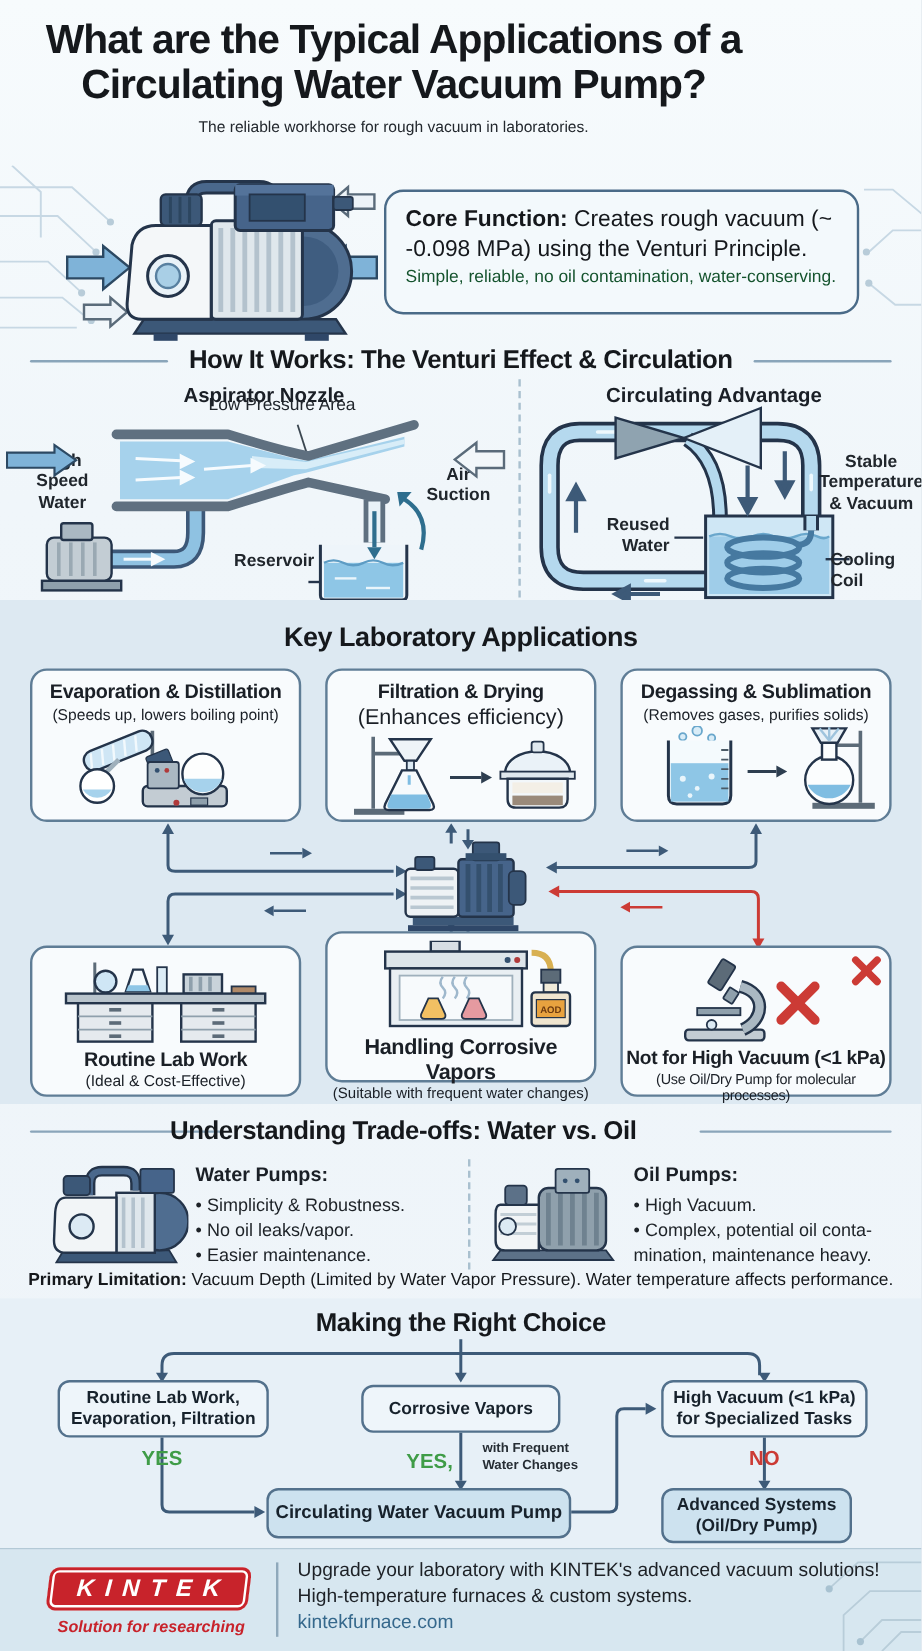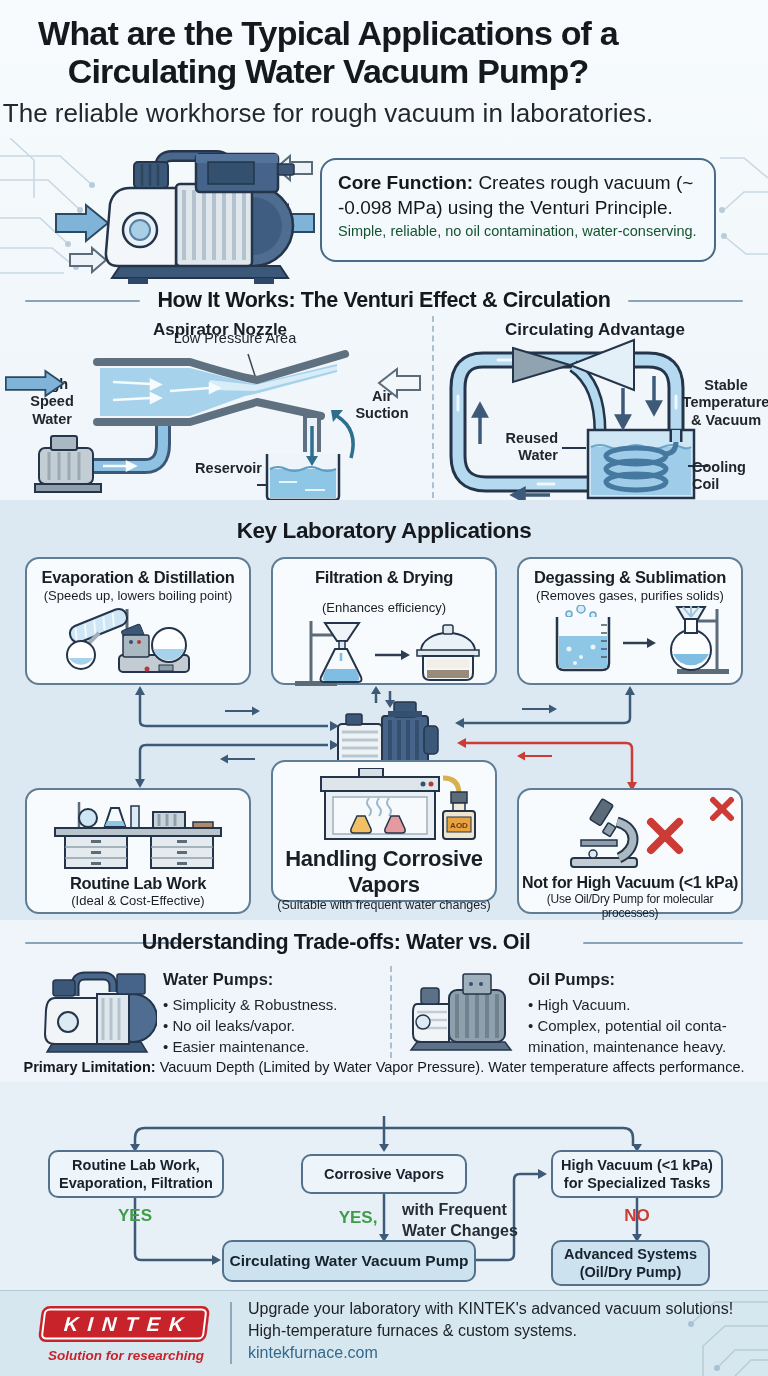--- a/index.html
+++ b/index.html
@@ -19,21 +19,21 @@
   .lbl{font-size:14.5px;font-weight:bold;color:#20262c;line-height:1.2}
   svg{display:block}
 </style>
 </head>
 <body>
 
 <div id="page">
 
   <h1 class="abs c pre" style="left:0;top:14px;width:656px;margin:0;font-size:34px;line-height:1.13;letter-spacing:-0.8px;color:#15181c;font-weight:bold">What are the Typical Applications of a
 Circulating Water Vacuum Pump?</h1>
-  <div class="abs c" style="left:0;top:98px;width:656px;font-size:26px;color:#23282e">The reliable workhorse for rough vacuum in laboratories.</div>
+  <div class="abs c" style="left:0;top:98px;width:656px;font-size:13px;color:#23282e">The reliable workhorse for rough vacuum in laboratories.</div>
 
   <svg class="abs" style="left:0;top:138px" width="235" height="145" viewBox="0 0 235 145">
     <g stroke="#c7d8e4" stroke-width="1.6" fill="none">
       <polyline points="0,18 60,18 90,45"></polyline>
         <polyline points="0,42 48,42 78,70"></polyline>
       <polyline points="0,80 40,80 66,104"></polyline>
         <polyline points="0,110 52,110 74,128"></polyline>
       <polyline points="10,0 34,22 34,60"></polyline>
         <polyline points="0,135 64,135"></polyline>
     </g>
@@ -234,21 +234,21 @@
       <circle cx="104" cy="37" r="2" fill="#33506f"></circle>
         <circle cx="112" cy="37" r="2" fill="#b03a3a"></circle>
       <line x1="62" y1="38" x2="72" y2="28" stroke="#9fb0bc" stroke-width="4"></line>
       <circle cx="54" cy="50" r="14" fill="#ffffff" stroke="#24344a" stroke-width="2"></circle>
       <path d="M42,53 a14,14 0 0 0 24,0 z" fill="#a6d2ec"></path>
     </svg>
   </div>
 
   <div class="card" style="left:271px;top:557px;width:226px;height:128px">
     <div class="c b" style="margin-top:9px;font-size:16.5px;letter-spacing:-0.3px">Filtration &amp; Drying</div>
-    <div class="c" style="font-size:13px;margin-top:13px">(Enhances efficiency)</div>
+    <div class="c" style="font-size:18px;margin-top:0">(Enhances efficiency)</div>
     <svg width="222" height="72" viewBox="0 0 222 72" style="margin-top:2px">
       <line x1="38" y1="4" x2="38" y2="64" stroke="#5c6b78" stroke-width="3"></line>
       <rect x="22" y="64" width="42" height="5" fill="#5c6b78"></rect>
       <line x1="38" y1="18" x2="64" y2="18" stroke="#5c6b78" stroke-width="3"></line>
       <polygon points="52,6 86,6 74,24 64,24" fill="#eef4f8" stroke="#24344a" stroke-width="2"></polygon>
       <rect x="66" y="24" width="6" height="8" fill="#dceaf4" stroke="#24344a" stroke-width="1.5"></rect>
       <path d="M62,32 L58,40 L48,60 Q46,65 51,65 H85 Q90,65 88,60 L78,40 L74,32 Z" fill="#f6fafc" stroke="#24344a" stroke-width="2"></path>
       <path d="M53,52 H83 L86,60 Q87,64 83,64 H53 Q49,64 50,60 Z" fill="#7fbde2"></path>
       <line x1="68" y1="36" x2="68" y2="44" stroke="#7fbde2" stroke-width="2.5"></line>
       <line x1="102" y1="38" x2="128" y2="38" stroke="#2e3e50" stroke-width="2.5"></line>
@@ -395,21 +395,21 @@
           <rect x="64" y="66" width="10" height="3"></rect>
           <rect x="150" y="44" width="10" height="3"></rect>
           <rect x="150" y="55" width="10" height="3"></rect>
           <rect x="150" y="66" width="10" height="3"></rect>
         </g>
     </svg>
     <div class="c b" style="margin-top:4px;font-size:16.5px;letter-spacing:-0.3px">Routine Lab Work</div>
     <div class="c" style="font-size:13px">(Ideal &amp; Cost-Effective)</div>
   </div>
 
-  <div class="card" style="left:271px;top:760px;width:226px;height:142px">
+  <div class="card" style="left:271px;top:776px;width:226px;height:126px">
     <svg width="222" height="74" viewBox="0 0 222 74" style="margin-top:6px">
       <rect x="86" y="0" width="24" height="9" fill="#d7dee4" stroke="#24344a" stroke-width="2"></rect>
       <rect x="48" y="9" width="118" height="14" fill="#dde5ea" stroke="#24344a" stroke-width="2"></rect>
       <circle cx="150" cy="16" r="2.5" fill="#33506f"></circle>
         <circle cx="158" cy="16" r="2.5" fill="#b03a3a"></circle>
       <rect x="52" y="23" width="110" height="48" fill="#e9eff3" stroke="#24344a" stroke-width="2"></rect>
       <rect x="60" y="29" width="94" height="37" fill="#f7fafc" stroke="#9fb0bc" stroke-width="1.5"></rect>
       <g fill="none" stroke="#9fb8cc" stroke-width="2">
         <path d="M96,48 q4,-5 0,-9 q-4,-4 0,-9"></path>
           <path d="M106,48 q4,-5 0,-9 q-4,-4 0,-9"></path>
@@ -417,21 +417,21 @@
       </g>
       <path d="M84,48 h8 l6,13 q1,4 -3,4 h-14 q-4,0 -3,-4 z" fill="#f2c063" stroke="#24344a" stroke-width="1.5"></path>
       <path d="M118,48 h8 l6,13 q1,4 -3,4 h-14 q-4,0 -3,-4 z" fill="#e59aa0" stroke="#24344a" stroke-width="1.5"></path>
       <path d="M186,26 Q186,10 170,10" fill="none" stroke="#d8b052" stroke-width="5"></path>
       <rect x="178" y="24" width="16" height="11" fill="#5c6b78" stroke="#24344a" stroke-width="1.5"></rect>
       <rect x="180" y="35" width="12" height="8" fill="#f0ead9" stroke="#24344a" stroke-width="1.5"></rect>
       <rect x="170" y="43" width="32" height="28" rx="3" fill="#f0e5cf" stroke="#24344a" stroke-width="2"></rect>
       <rect x="174" y="49" width="24" height="15" fill="#e8a23f" stroke="#24344a" stroke-width="1"></rect>
       <text x="186" y="60" text-anchor="middle" font-size="8" font-weight="bold" fill="#6d3a10" font-family="Liberation Sans, sans-serif">AOD</text>
     </svg>
-    <div class="c b" style="margin-top:4px;font-size:22px;letter-spacing:-0.3px">Handling Corrosive Vapors</div>
+    <div class="c b" style="margin-top:4px;font-size:18px;letter-spacing:-0.3px">Handling Corrosive Vapors</div>
     <div class="c" style="font-size:12.5px">(Suitable with frequent water changes)</div>
   </div>
 
   <div class="card" style="left:517px;top:788px;width:226px;height:126px">
     <svg width="222" height="74" viewBox="0 0 222 74" style="margin-top:6px">
       <rect x="52" y="62" width="66" height="9" rx="3" fill="#c3ccd3" stroke="#24344a" stroke-width="2"></rect>
       <path d="M100,62 C118,54 120,32 98,26" fill="none" stroke="#24344a" stroke-width="11"></path>
       <path d="M100,62 C118,54 120,32 98,26" fill="none" stroke="#aab8c2" stroke-width="7"></path>
       <rect x="76" y="4" width="13" height="24" rx="2" fill="#5c6b78" stroke="#24344a" stroke-width="1.5" transform="rotate(32 82 16)"></rect>
       <rect x="86" y="28" width="9" height="11" rx="1" fill="#8fa0ac" stroke="#24344a" stroke-width="1.5" transform="rotate(32 90 33)"></rect>
@@ -506,20 +506,21 @@
     <span class="pre" style="display:block">• High Vacuum.</span>
     <span class="pre" style="display:block">• Complex, potential oil conta-
   mination, maintenance heavy.</span>
   </div>
 
   <div class="abs c" style="left:0;top:1059px;width:768px;font-size:14.5px;color:#15181c">
     <span class="b">Primary Limitation:</span><span> Vacuum Depth (Limited by Water Vapor Pressure). Water temperature affects performance.</span>
   </div>
 
   <div class="abs" style="left:0;top:1082px;width:768px;height:208px;background:#e7f0f7"></div>
+  <div class="abs c b" style="left:0;top:1090px;width:768px;font-size:21.5px;letter-spacing:-0.4px;color:#15181c">Making the Right Choice</div>
 
   <svg class="abs" style="left:0;top:1108px" width="768" height="182" viewBox="0 0 768 182">
     <g stroke="#3d5a78" stroke-width="2.5" fill="none">
       <line x1="384" y1="8" x2="384" y2="20"></line>
       <path d="M135,38 V30 Q135,20 145,20 H623 Q633,20 633,30 V38"></path>
       <line x1="384" y1="20" x2="384" y2="38"></line>
       <path d="M135,90 V146 Q135,152 141,152 H212"></path>
       <line x1="384" y1="86" x2="384" y2="126"></line>
       <line x1="637" y1="90" x2="637" y2="126"></line>
       <path d="M476,152 H508 Q514,152 514,146 V72 Q514,66 520,66 H538"></path>
@@ -539,21 +540,21 @@
 Evaporation, Filtration</div>
   <div class="fbox c" style="left:301px;top:1154px;width:166px;height:40px;font-size:14.5px">Corrosive Vapors</div>
   <div class="fbox pre c" style="left:551px;top:1150px;width:172px;height:48px;font-size:14.5px">High Vacuum (&lt;1 kPa)
 for Specialized Tasks</div>
   <div class="fbox fill c" style="left:222px;top:1240px;width:254px;height:42px;font-size:15.5px">Circulating Water Vacuum Pump</div>
   <div class="fbox fill pre c" style="left:551px;top:1240px;width:159px;height:46px;font-size:14.5px">Advanced Systems
 (Oil/Dry Pump)</div>
 
   <div class="abs c b" style="left:95px;top:1206px;width:80px;font-size:17px;color:#3f9c47">YES</div>
   <div class="abs c b" style="left:318px;top:1208px;width:80px;font-size:17px;color:#3f9c47">YES,</div>
-  <div class="abs b pre" style="left:402px;top:1200px;font-size:16px;line-height:1.3;color:#262d34">with Frequent
+  <div class="abs b pre" style="left:402px;top:1200px;font-size:11px;line-height:1.3;color:#262d34">with Frequent
 Water Changes</div>
   <div class="abs c b" style="left:600px;top:1206px;width:74px;font-size:17px;color:#cc3b35">NO</div>
 
   <div class="abs" style="left:0;top:1290px;width:768px;height:86px;background:#d7e7f0;border-top:1px solid #b3c9d6"></div>
   <svg class="abs" style="left:585px;top:1292px" width="183" height="84" viewBox="0 0 183 84">
     <g stroke="#b8cdd9" stroke-width="1.5" fill="none">
       <polyline points="183,10 130,10 108,30"></polyline>
         <polyline points="183,34 140,34 118,54 118,84"></polyline>
       <polyline points="183,58 150,58 134,74"></polyline>
         <polyline points="150,84 166,68 183,68"></polyline>

